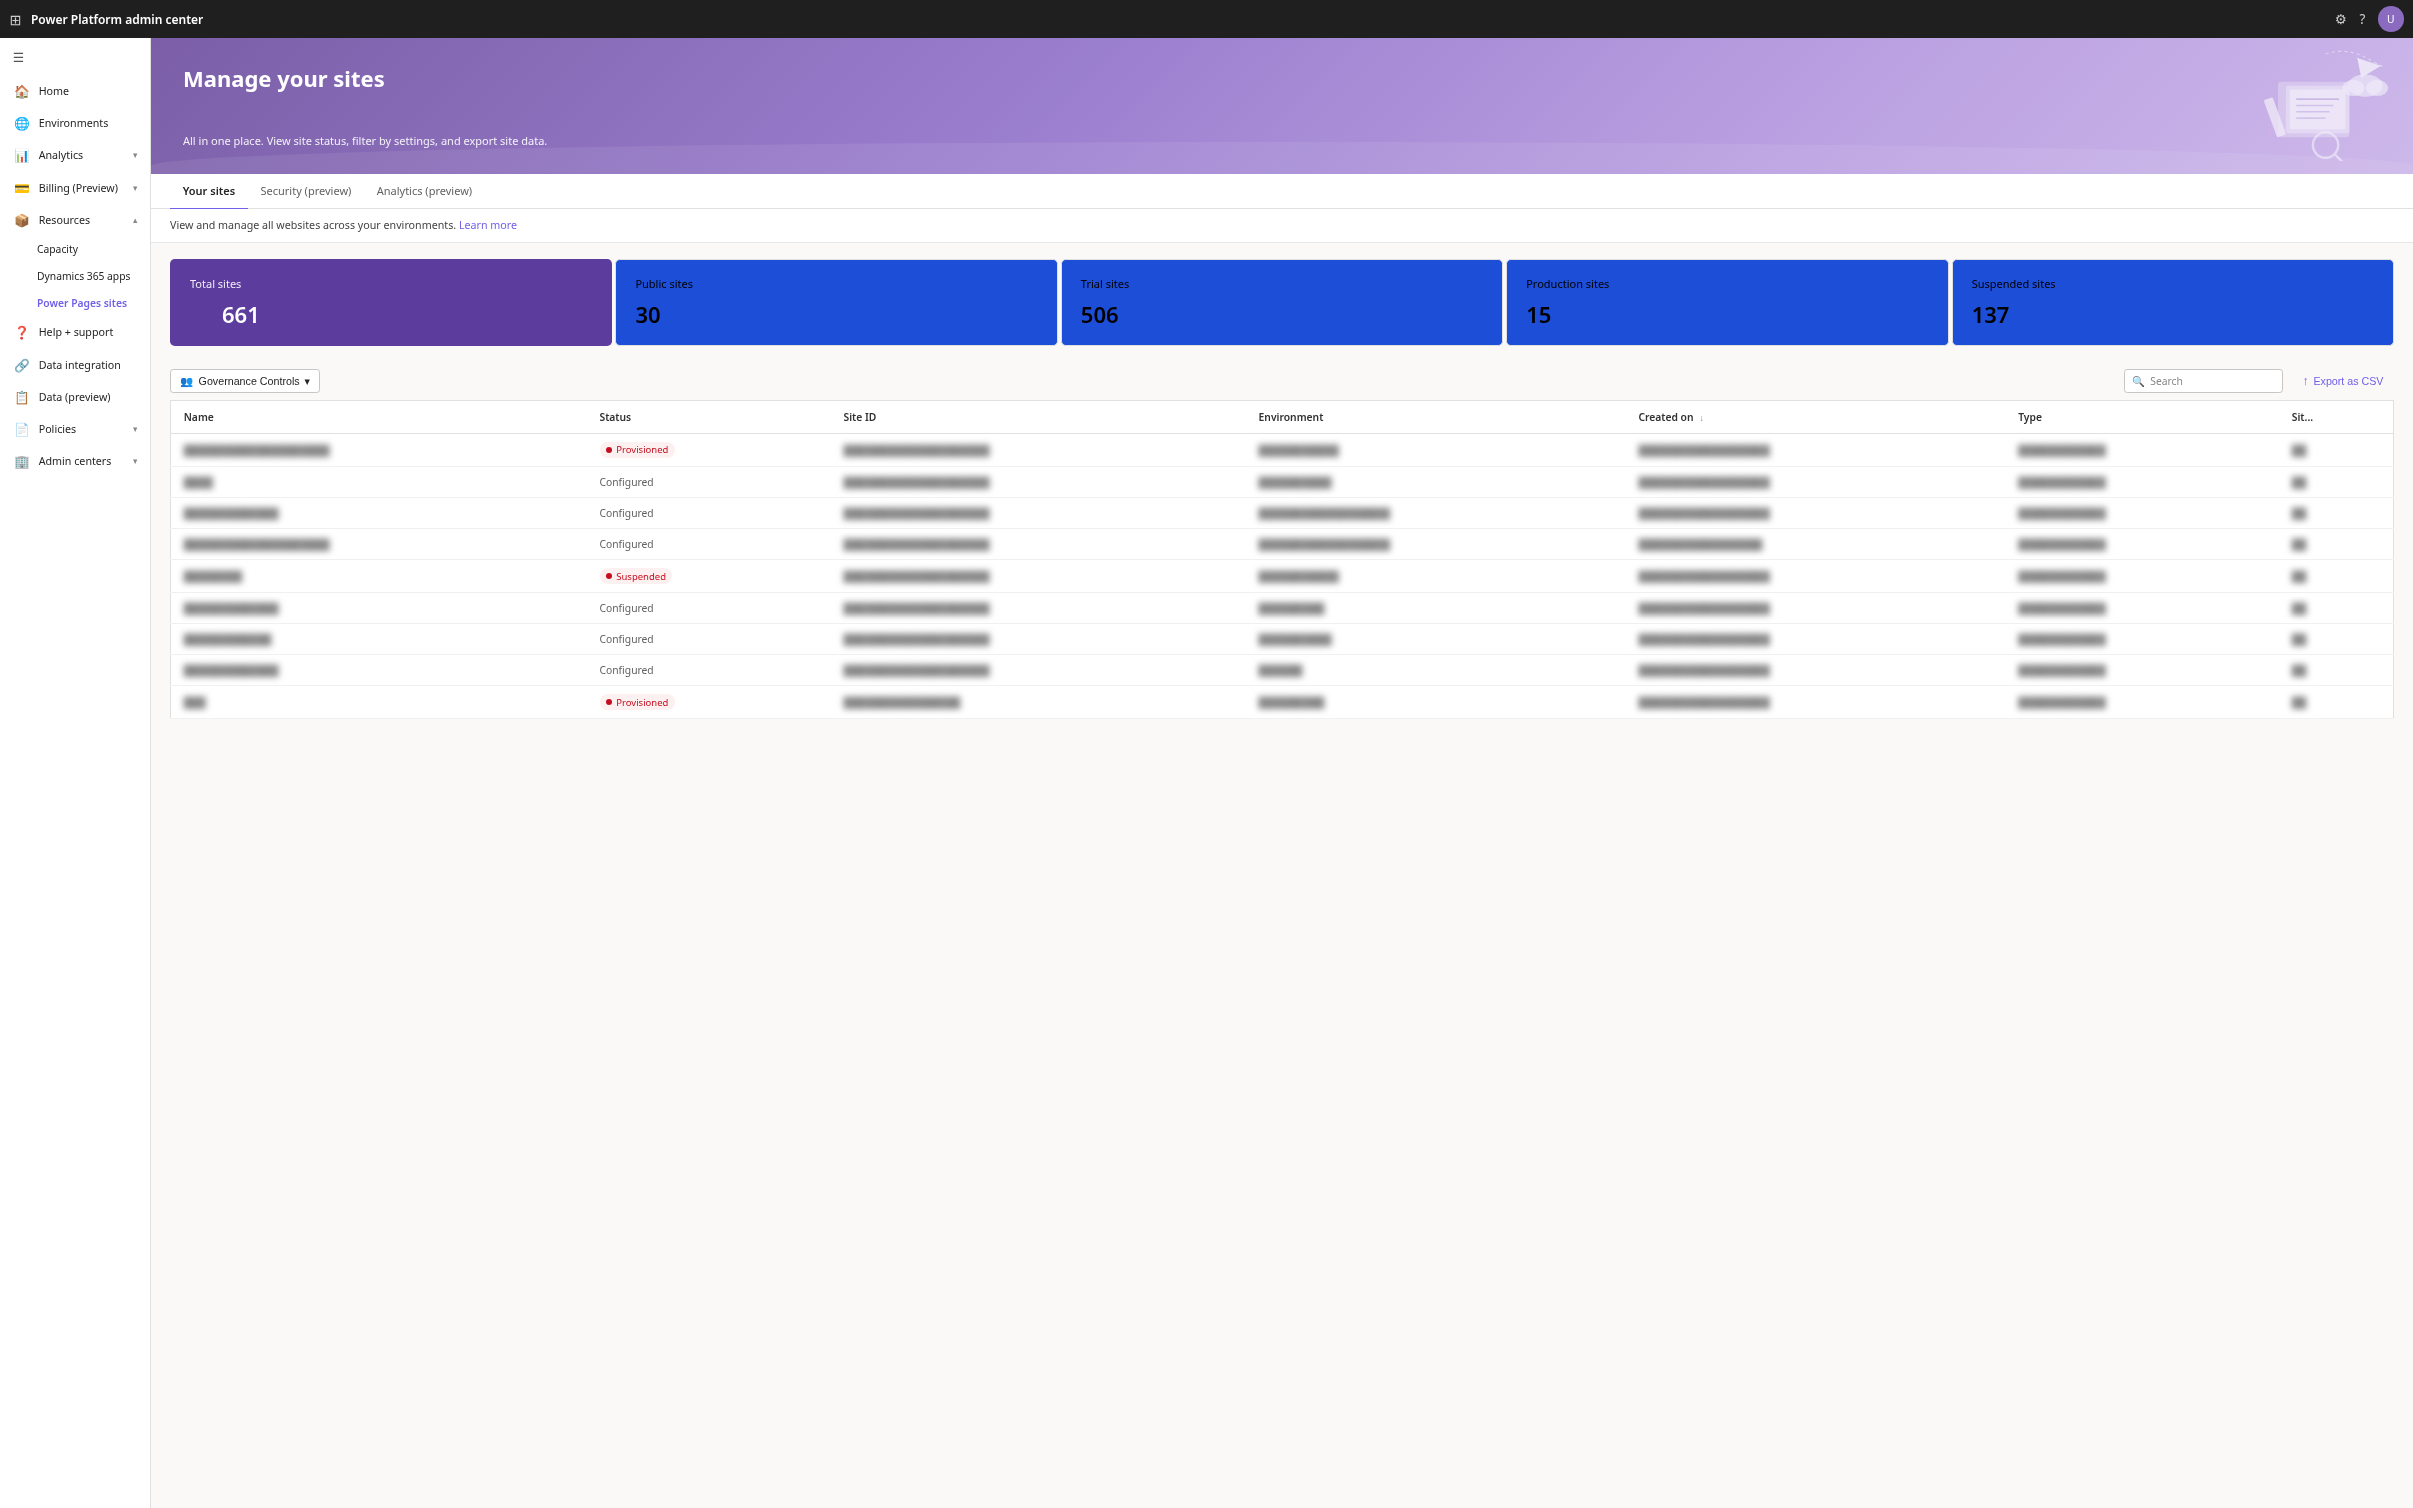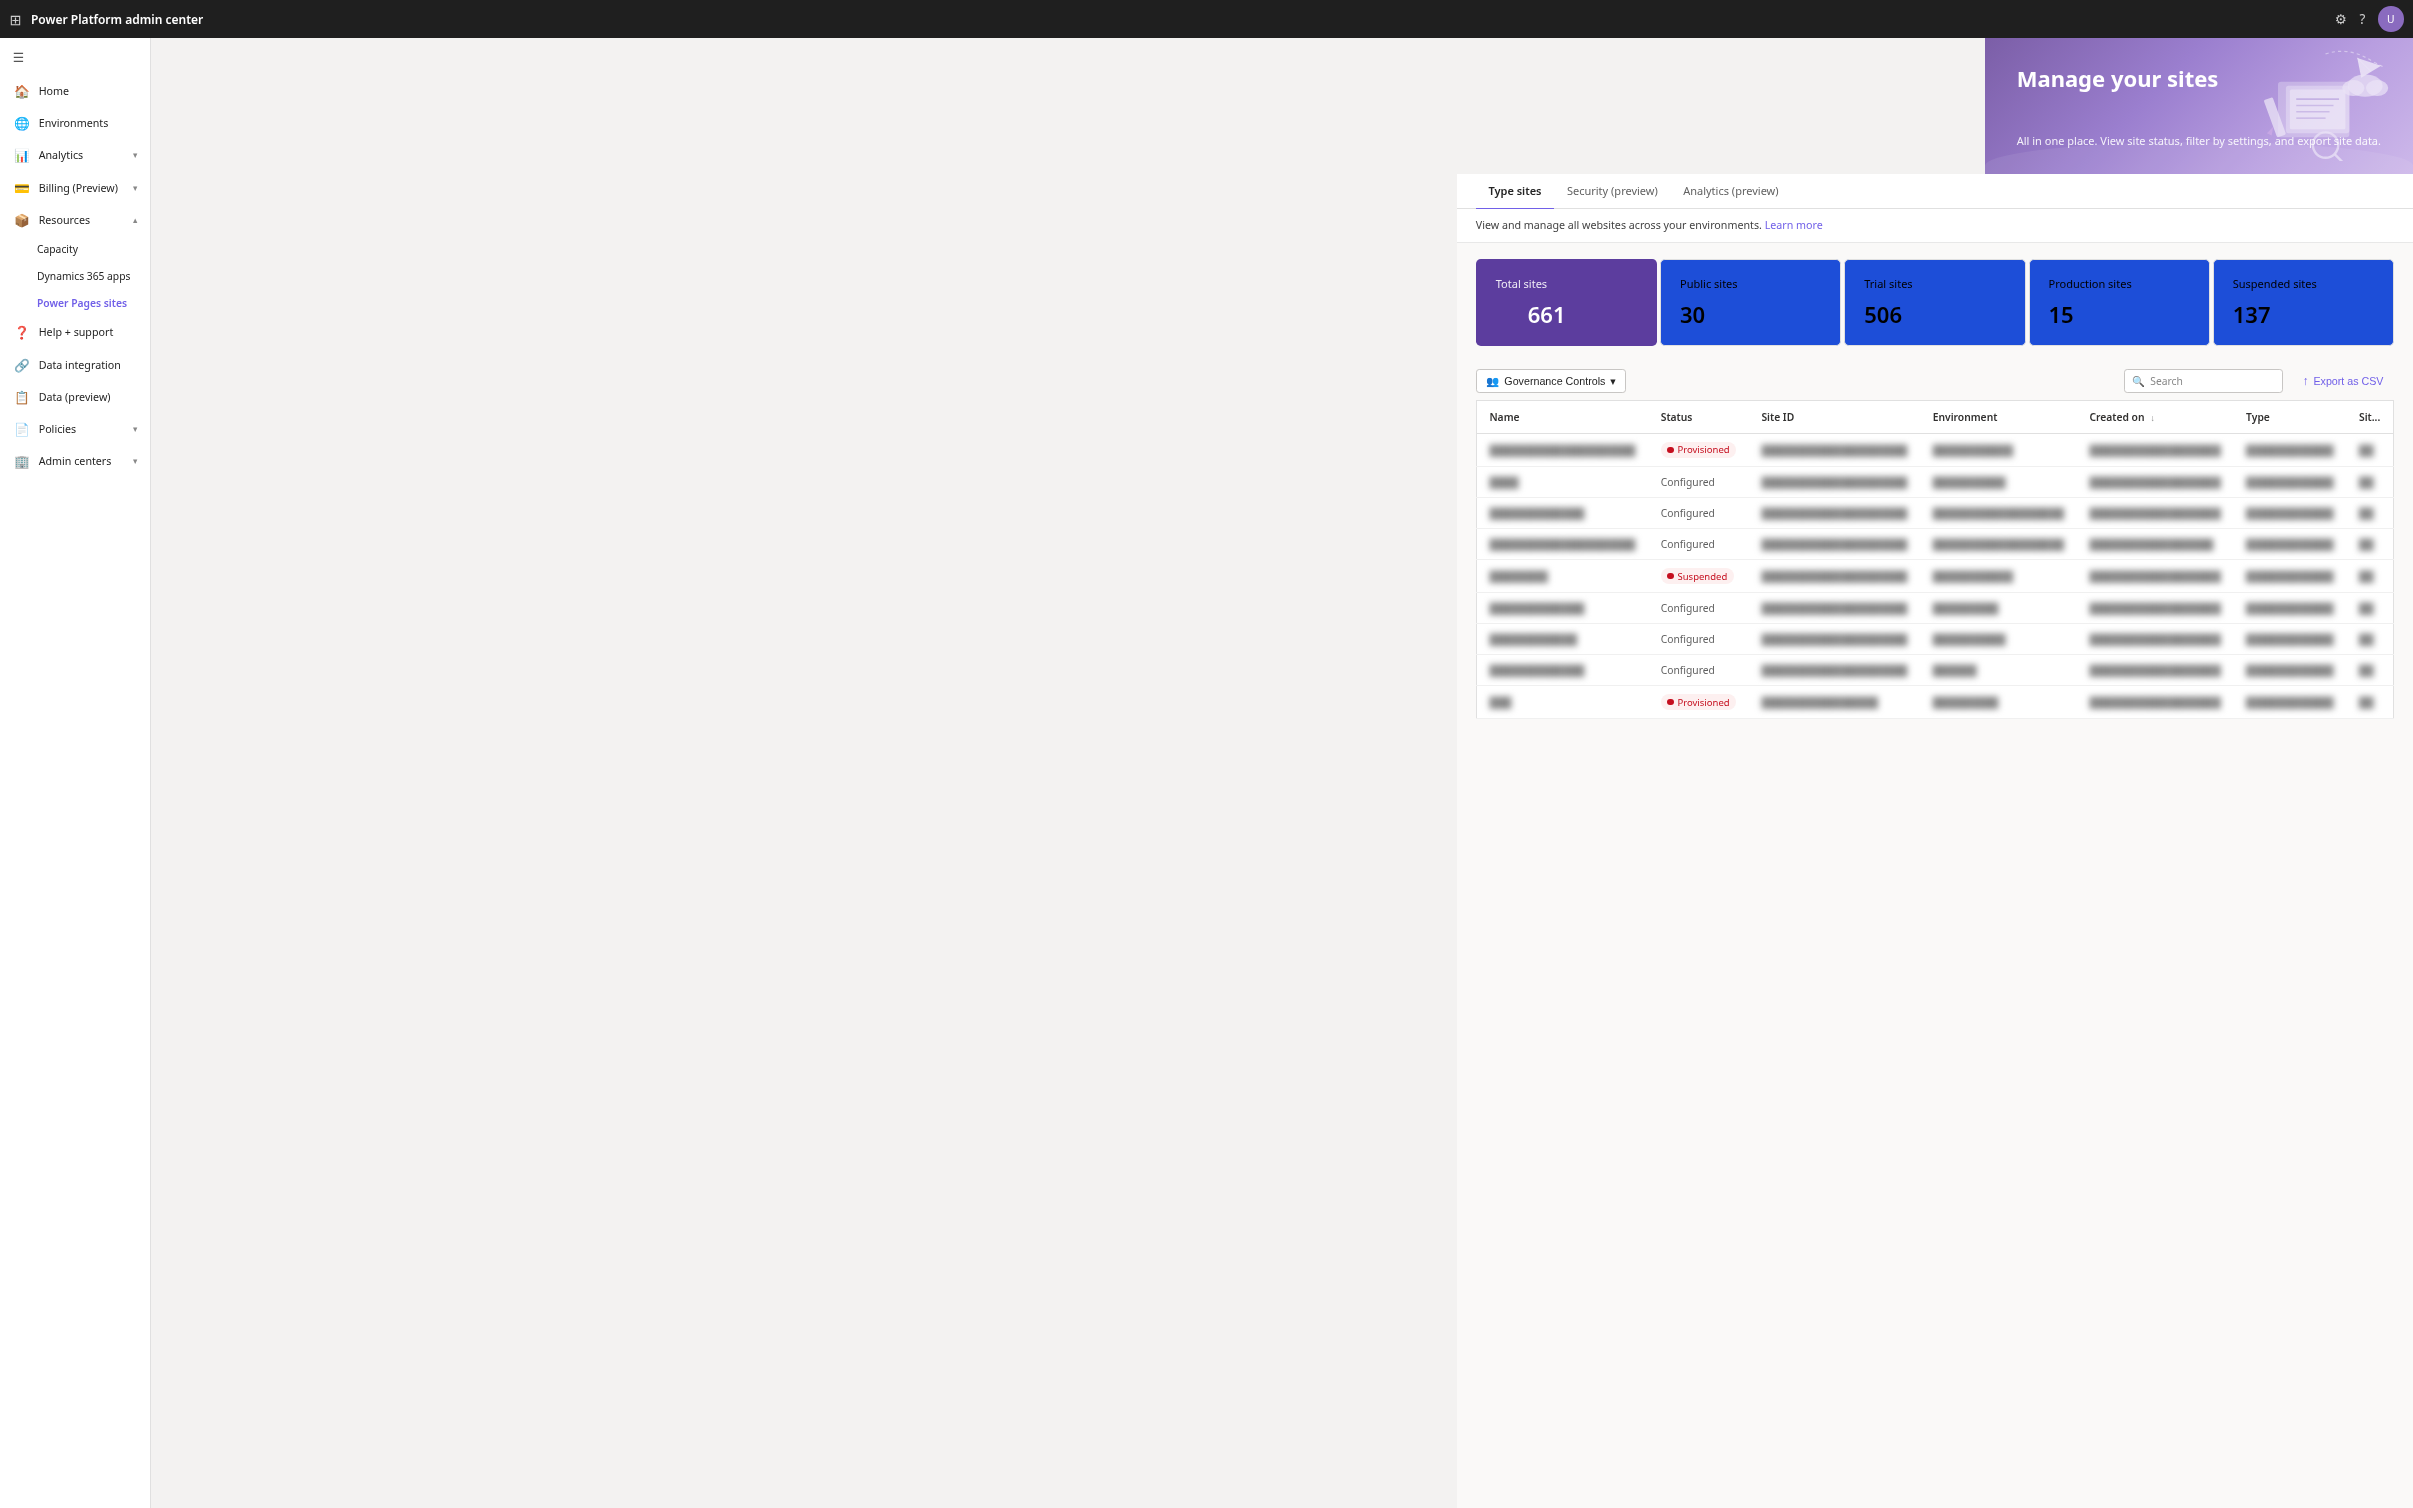--- a/index.html
+++ b/index.html
@@ -57,21 +57,21 @@
     .sidebar-item .chevron { margin-left: auto; font-size: 8.7px; color: #888; }
     .sidebar-sub-item {
       padding: 6.4px 12.7px 6.4px 37px;
       cursor: pointer;
       font-size: 10.3px;
       color: #242424;
     }
     .sidebar-sub-item.active { color: #7160e8; font-weight: 600; }
 
     
-    .content { flex: 1; overflow-y: auto; display: flex; flex-direction: column; align-items: flex-end; }
+    .content { flex: 1; overflow-y: auto; display: flex; flex-direction: column; }
 
     
     .hero {
       background: linear-gradient(135deg, #7b5ea7 0%, #9b7fcf 40%, #b89ee0 70%, #cdb8ea 100%);
       padding: 25.4px 32px;
       color: #fff;
       position: relative;
       overflow: hidden;
       min-height: 127px;
       display: flex;
@@ -368,21 +368,21 @@
 
           <circle cx="200" cy="130" r="16" stroke="white" stroke-width="3" fill="none" opacity="0.7"></circle>
           <line x1="212" y1="142" x2="224" y2="154" stroke="white" stroke-width="3" opacity="0.7"></line>
         </g>
       </svg>
     </div>
 
     <div class="page-content">
 
       <div class="tabs">
-        <div class="tab active">Type sites</div>
+        <div class="tab active">Your sites</div>
         <div class="tab">Security (preview)</div>
         <div class="tab">Analytics (preview)</div>
       </div>
 
       <div class="desc-bar">
         <span>View and manage all websites across your environments.</span>
         <a href="#">Learn more</a>
       </div>
 
       <div class="stats-row">

